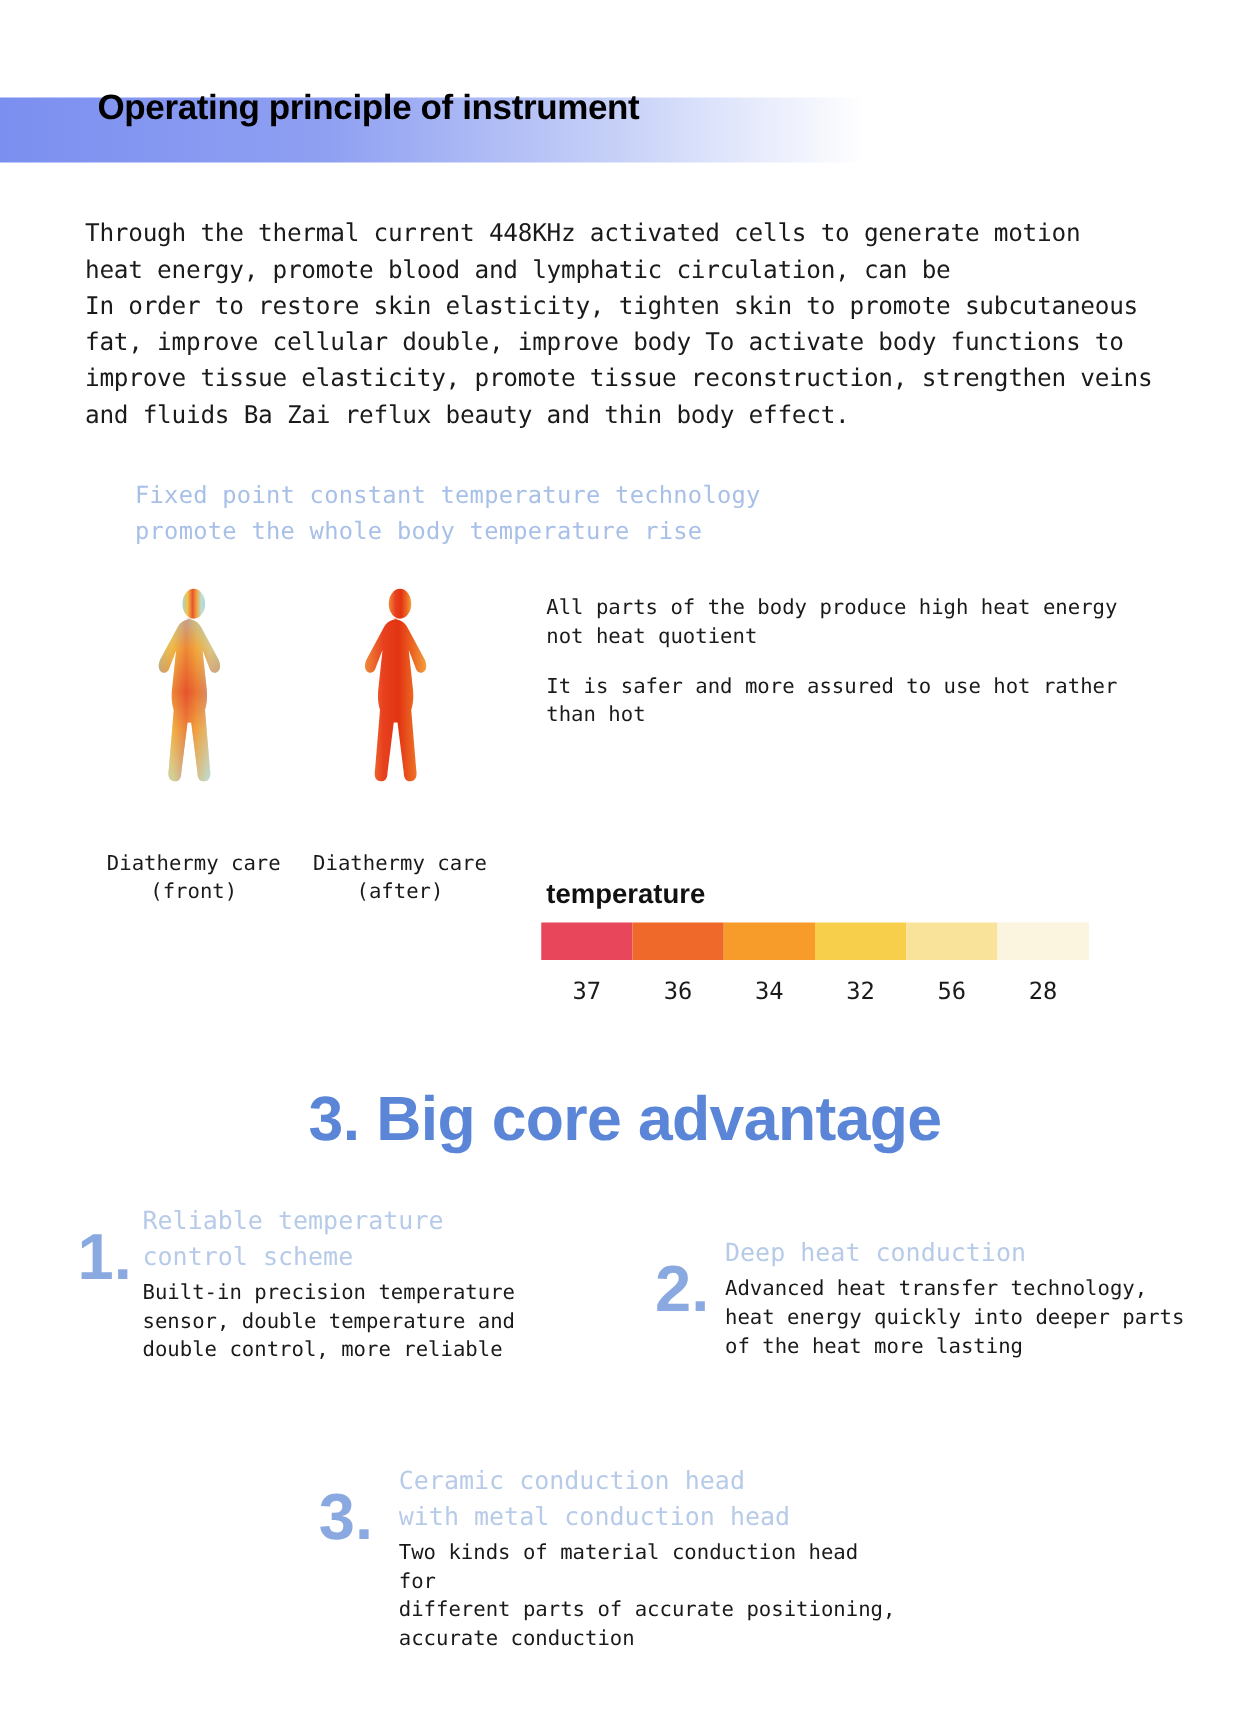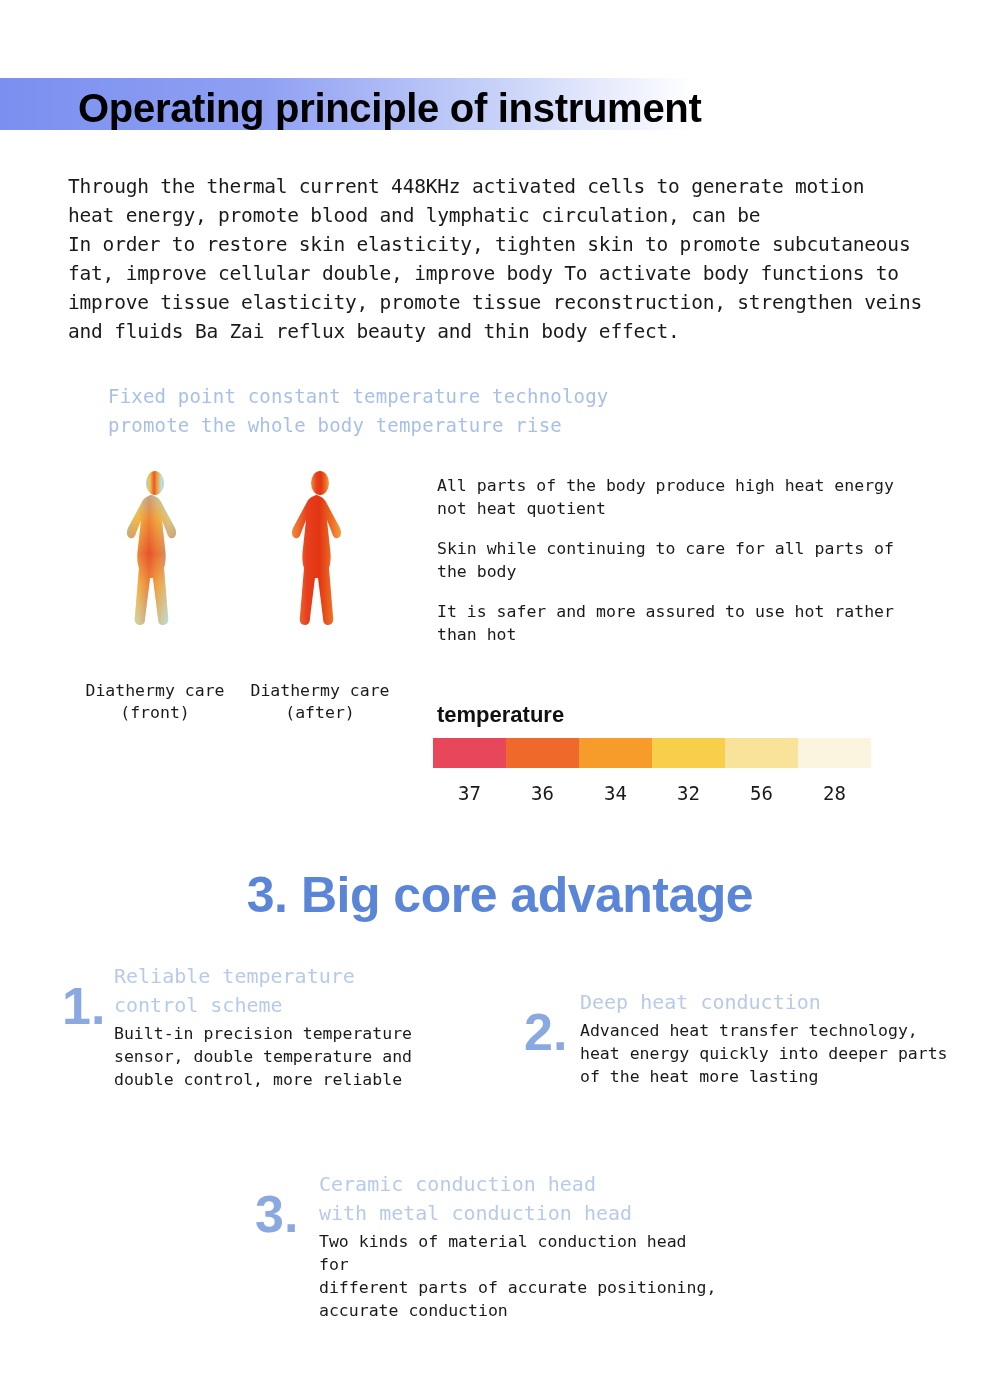--- a/index.html
+++ b/index.html
@@ -20,22 +20,22 @@
     position: absolute;
     left: 0;
     top: 78px;
     width: 692px;
     height: 52px;
     background: linear-gradient(to right, #7b8ff0 0%, #8fa0f2 38%, #c8d2f8 72%, #ffffff 100%);
   }
   .header-title {
     position: absolute;
     left: 78px;
-    top: 86px;
-    font-size: 40px;
+    top: 70px;
+    font-size: 28px;
     font-weight: bold;
     color: #000000;
     letter-spacing: -0.3px;
     font-family: "Liberation Sans", sans-serif;
   }
 
   
   .intro {
     position: absolute;
     left: 68px;
@@ -255,22 +255,20 @@
       </g>
     </svg>
     <div class="fig-cap">Diathermy care
 (after)</div>
   </div>
 </div>
 
 <div class="bullets">
   <div class="b">All parts of the body produce high heat energy
 not heat quotient</div>
-  <div class="b">Skin while continuing to care for all parts of
-the body</div>
   <div class="b">It is safer and more assured to use hot rather
 than hot</div>
 </div>
 
 <div class="temp-label">temperature</div>
 <div class="temp-bar">
   <div class="seg" style="background:#e8465a"></div>
   <div class="seg" style="background:#ef6a2a"></div>
   <div class="seg" style="background:#f79c2a"></div>
   <div class="seg" style="background:#f7cf4a"></div>

